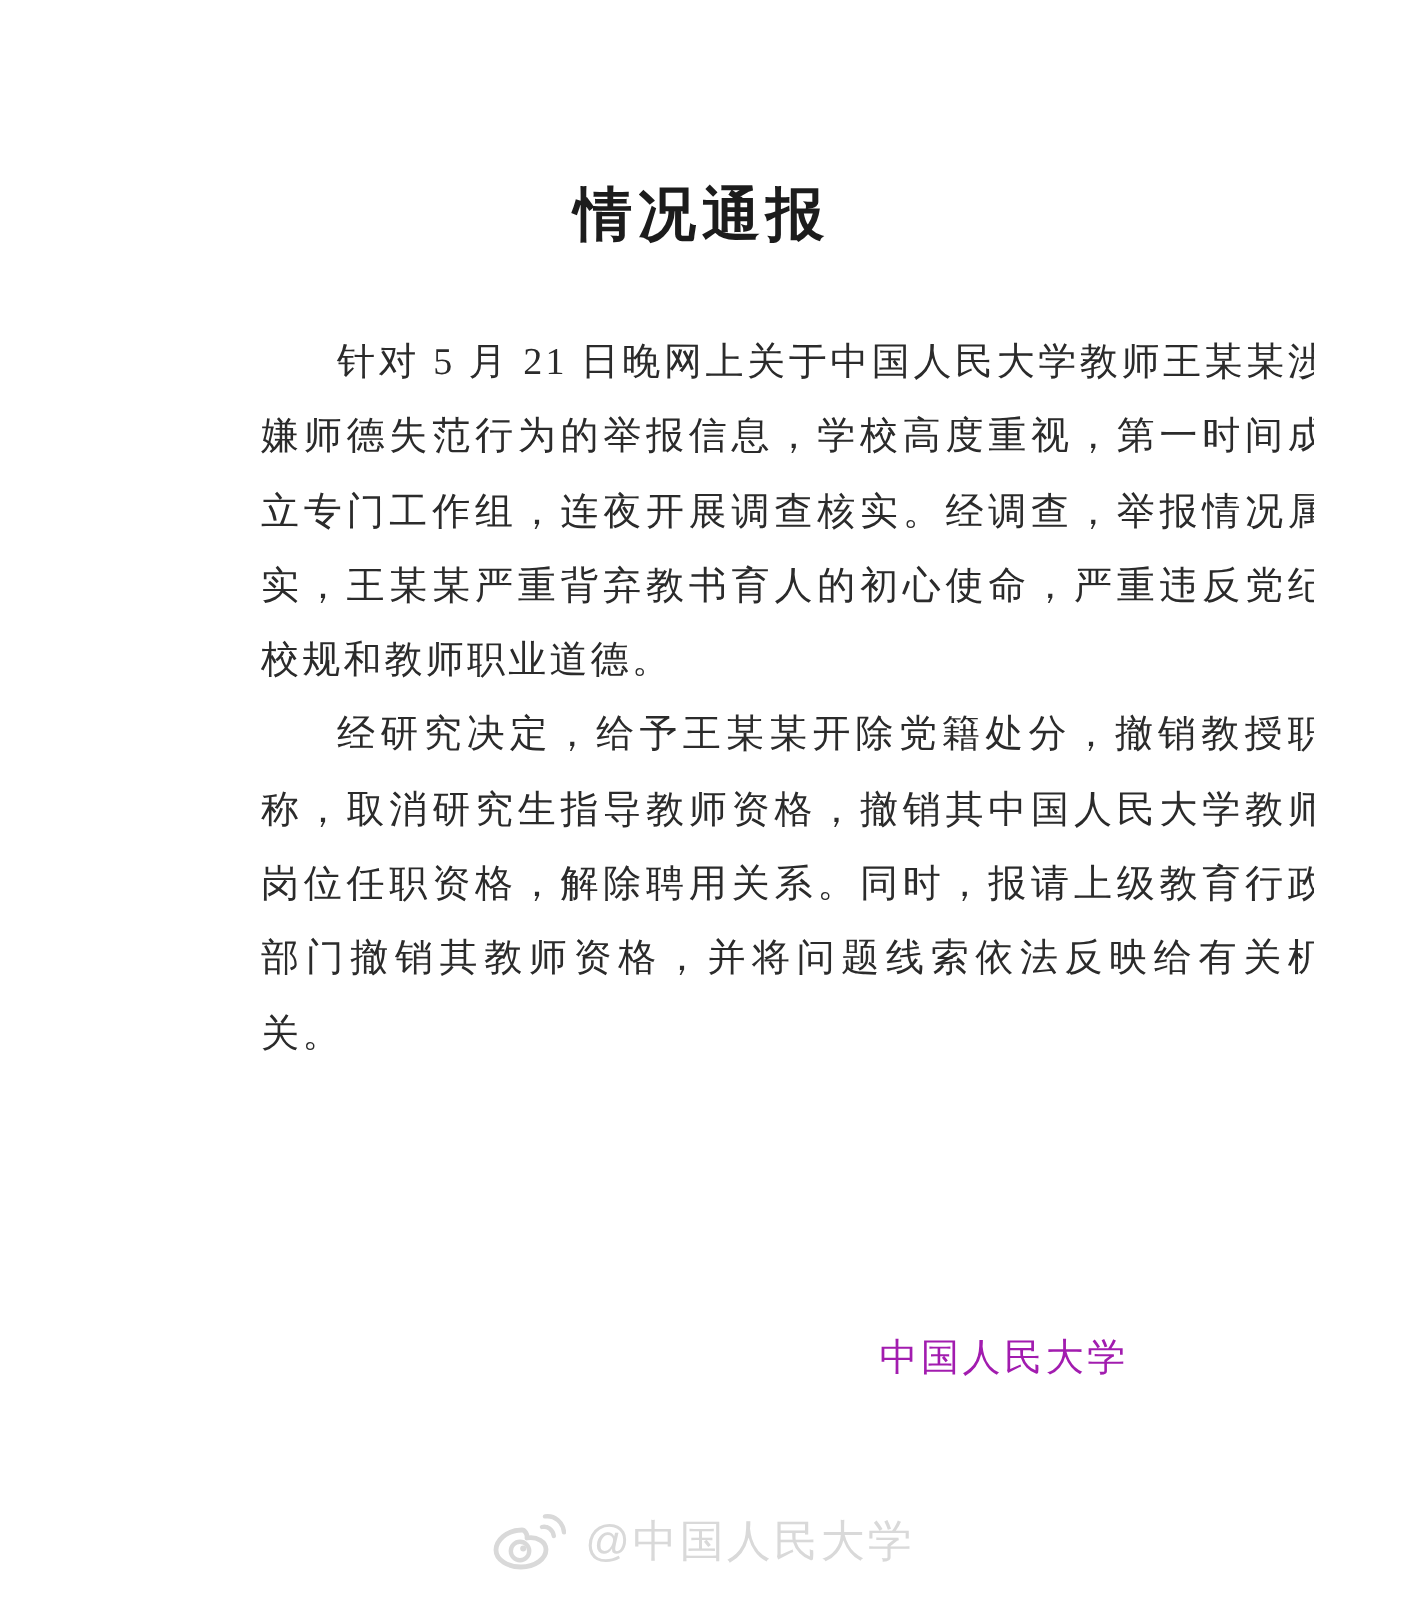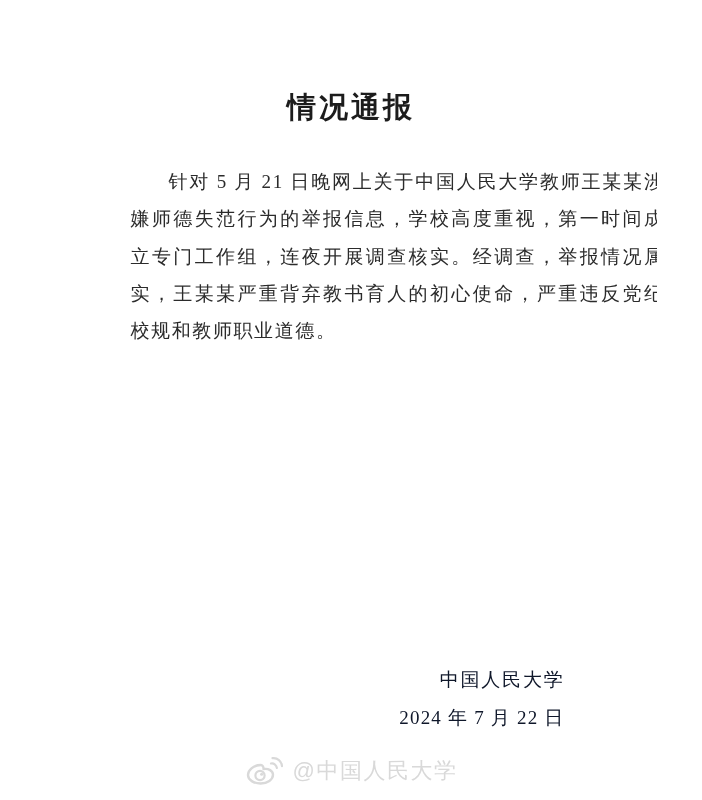--- a/index.html
+++ b/index.html
@@ -37,25 +37,24 @@
     color: #2b2b2b;
   }
   .doc-body p {
     text-indent: 2em;
     margin: 0;
   }
   .signature-block {
     position: absolute;
     top: 661px;
     right: 92px;
-    text-align: right;
     font-size: 19px;
     line-height: 37.5px;
     letter-spacing: 1.8px;
-    color: #0f172a;
+    color: #a21caf;
   }
   .signature-block .sig-date { letter-spacing: 1.2px; }
   .watermark {
     position: absolute;
     top: 756px;
     left: 0;
     width: 100%;
     display: flex;
     align-items: flex-end;
     justify-content: center;
@@ -70,25 +69,25 @@
 </style>
 </head>
 <body>
 
 <div class="page">
 
   <h1 class="doc-title">情况通报</h1>
 
   <div class="doc-body">
     <p>针对 5 月 21 日晚网上关于中国人民大学教师王某某涉嫌师德失范行为的举报信息，学校高度重视，第一时间成立专门工作组，连夜开展调查核实。经调查，举报情况属实，王某某严重背弃教书育人的初心使命，严重违反党纪校规和教师职业道德。</p>
+    <p>经研究决定，给予王某某开除党籍处分，撤销教授职称，取消研究生指导教师资格，撤销其中国人民大学教师岗位任职资格，解除聘用关系。同时，报请上级教育行政部门撤销其教师资格，并将问题线索依法反映给有关机关。</p>
   </div>
 
   <div class="signature-block">
     <div class="sig-org">中国人民大学</div>
-    <div class="sig-date">2024 年 7 月 22 日</div>
   </div>
 
   <div class="watermark">
     <span class="wicon">
       <svg width="38" height="30" viewBox="0 0 38 30" fill="none" xmlns="http://www.w3.org/2000/svg">
         <path d="M16 9 C8 9 3 14.5 3 19 C3 24 9 27.5 15.5 27.5 C22.5 27.5 28 23.5 28 18.8 C28 14.8 23.5 12.2 18.5 13 C18.8 10.8 17.2 9 16 9 Z" stroke="#d9d9d9" stroke-width="2.4" fill="none" stroke-linejoin="round"></path>
         <circle cx="15" cy="19.5" r="4.6" stroke="#d9d9d9" stroke-width="2.2" fill="none"></circle>
         <circle cx="16.6" cy="18.2" r="1.5" fill="#d9d9d9"></circle>
         <path d="M26 7.5 C28.6 6.8 31.4 8.8 31.9 12" stroke="#d9d9d9" stroke-width="2.2" fill="none" stroke-linecap="round"></path>
         <path d="M27.5 2.2 C32.4 1.5 36.6 5.2 37 10.2" stroke="#d9d9d9" stroke-width="2.2" fill="none" stroke-linecap="round"></path>

